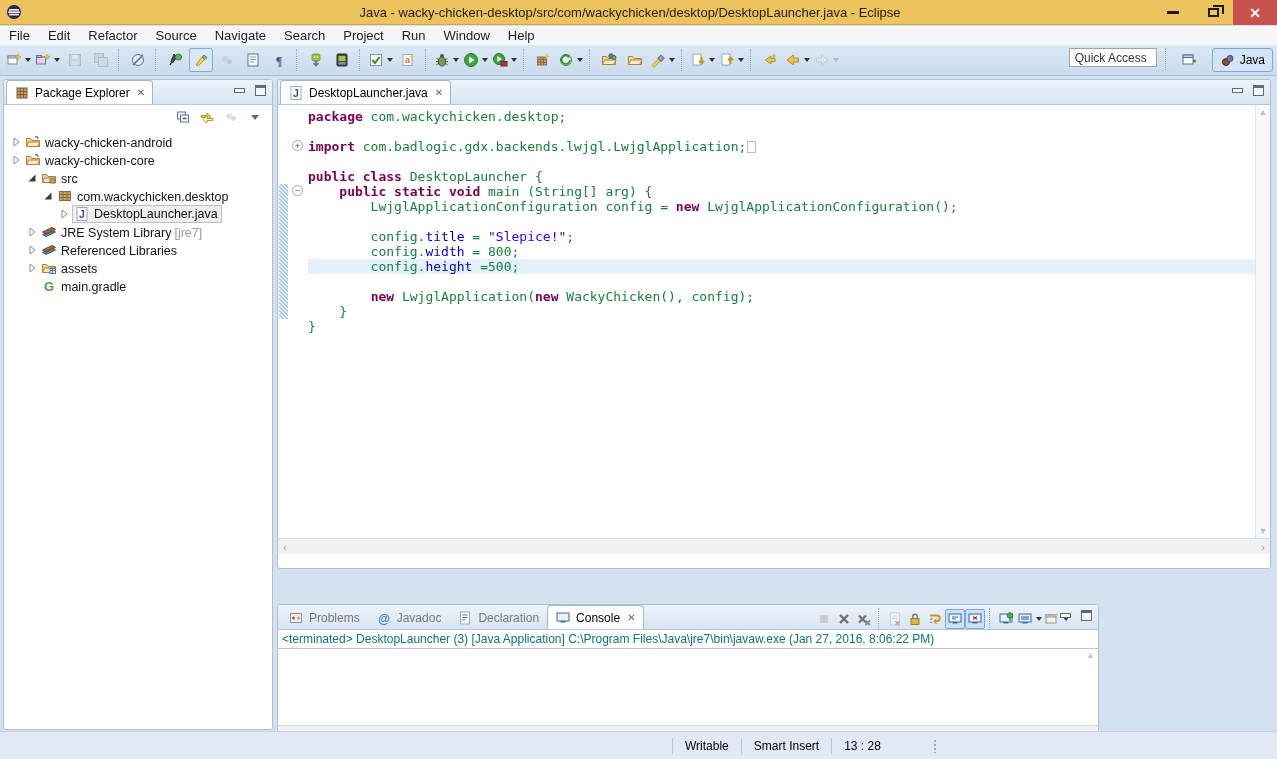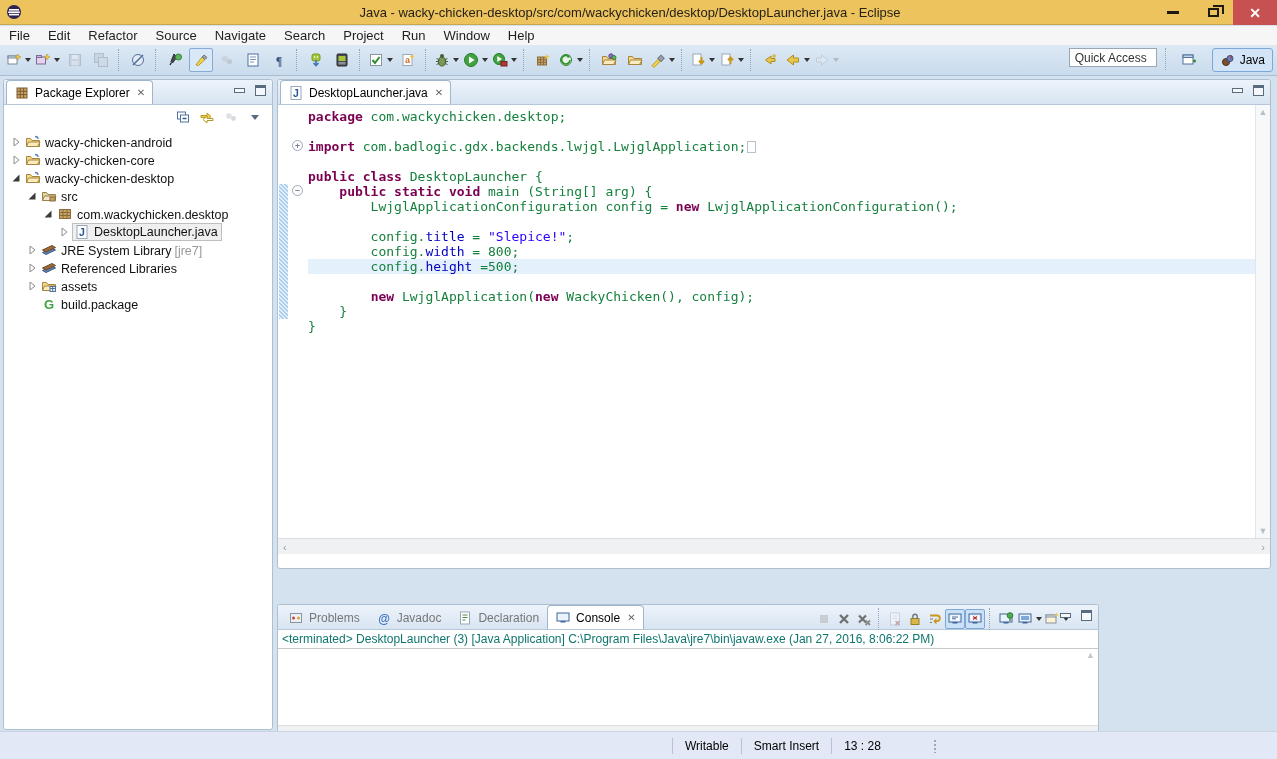--- a/index.html
+++ b/index.html
@@ -505,37 +505,20 @@
           <span class="tree-icon">
             <svg width="16" height="16" viewBox="0 0 16 16">
               <path d="M1.5 12.5v-8h4l1.5 2h7.5v6z" fill="#F4D88C" stroke="#A8853C"></path>
               <path d="M1.5 12.5l2-4.5h11.5l-2.5 4.5z" fill="#FBEBBE" stroke="#A8853C"></path>
               <path d="M10 2.5c2 0 3 1 3 2.5" fill="none" stroke="#5C82B5" stroke-width="1.3"></path>
             </svg>
           </span>
           <span class="tree-label">wacky-chicken-core</span>
         </span>
       </div>
-      <div class="tree-row" style="padding-left: 4px;">
-        <span class="tree-arrow">
-          <svg width="16" height="16" viewBox="0 0 16 16">
-            <path d="M11.5 4.5v7h-7z" fill="#3B3B3B"></path>
-          </svg>
-        </span>
-        <span class="tree-label-wrap">
-          <span class="tree-icon">
-            <svg width="16" height="16" viewBox="0 0 16 16">
-              <path d="M1.5 12.5v-8h4l1.5 2h7.5v6z" fill="#F4D88C" stroke="#A8853C"></path>
-              <path d="M1.5 12.5l2-4.5h11.5l-2.5 4.5z" fill="#FBEBBE" stroke="#A8853C"></path>
-              <path d="M10 2.5c2 0 3 1 3 2.5" fill="none" stroke="#5C82B5" stroke-width="1.3"></path>
-            </svg>
-          </span>
-          <span class="tree-label">wacky-chicken-desktop</span>
-        </span>
-      </div>
       <div class="tree-row" style="padding-left: 20px;">
         <span class="tree-arrow">
           <svg width="16" height="16" viewBox="0 0 16 16">
             <path d="M11.5 4.5v7h-7z" fill="#3B3B3B"></path>
           </svg>
         </span>
         <span class="tree-label-wrap">
           <span class="tree-icon">
             <svg width="16" height="16" viewBox="0 0 16 16">
               <path d="M1.5 12.5v-8h4l1.5 2h7.5v6z" fill="#E3D3A8" stroke="#9A8248"></path>
@@ -630,21 +613,21 @@
         </span>
       </div>
       <div class="tree-row" style="padding-left: 20px;">
         <span class="tree-arrow"></span>
         <span class="tree-label-wrap">
           <span class="tree-icon">
             <svg width="16" height="16" viewBox="0 0 16 16">
               <text x="8" y="13" font-size="13" font-weight="bold" fill="#3FA142" text-anchor="middle">G</text>
             </svg>
           </span>
-          <span class="tree-label">build.package</span>
+          <span class="tree-label">main.gradle</span>
         </span>
       </div>
     </div>
 </div>
 
 <div class="panel editor-panel">
   <div class="tabbar">
     <div class="tab active">
       <span id="editor-tab-icon">
           <svg width="16" height="16" viewBox="0 0 16 16">

